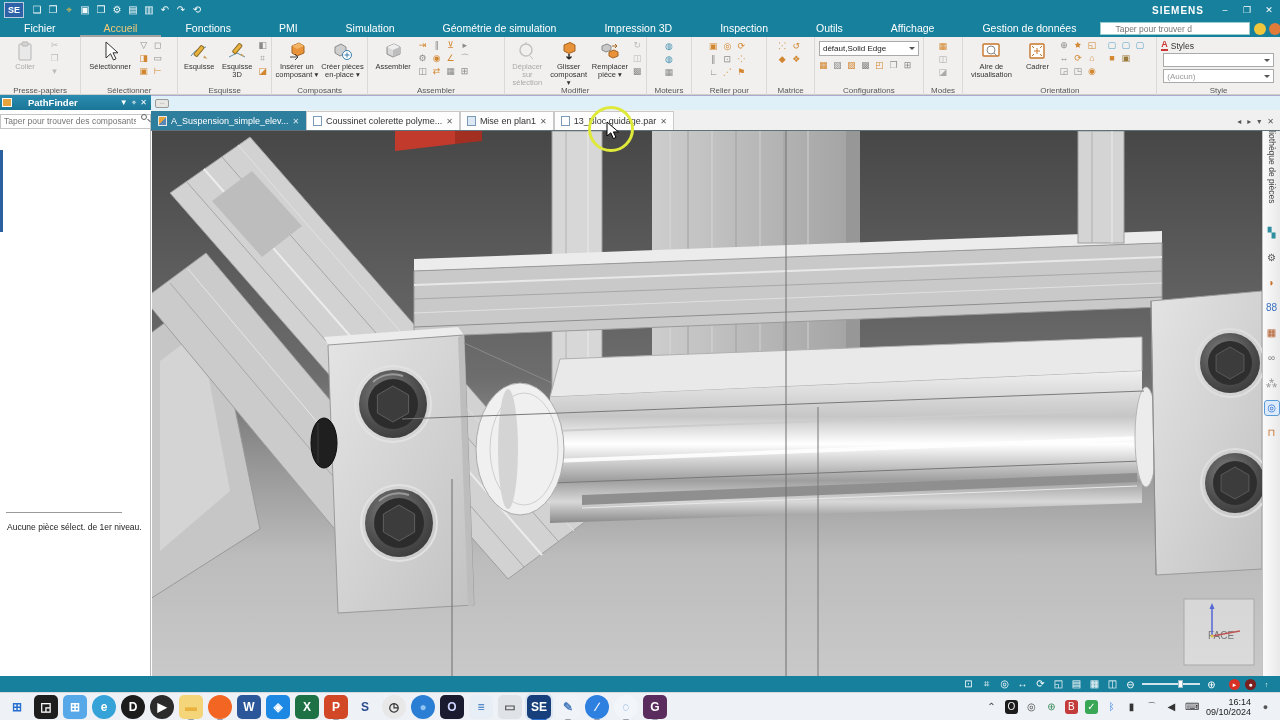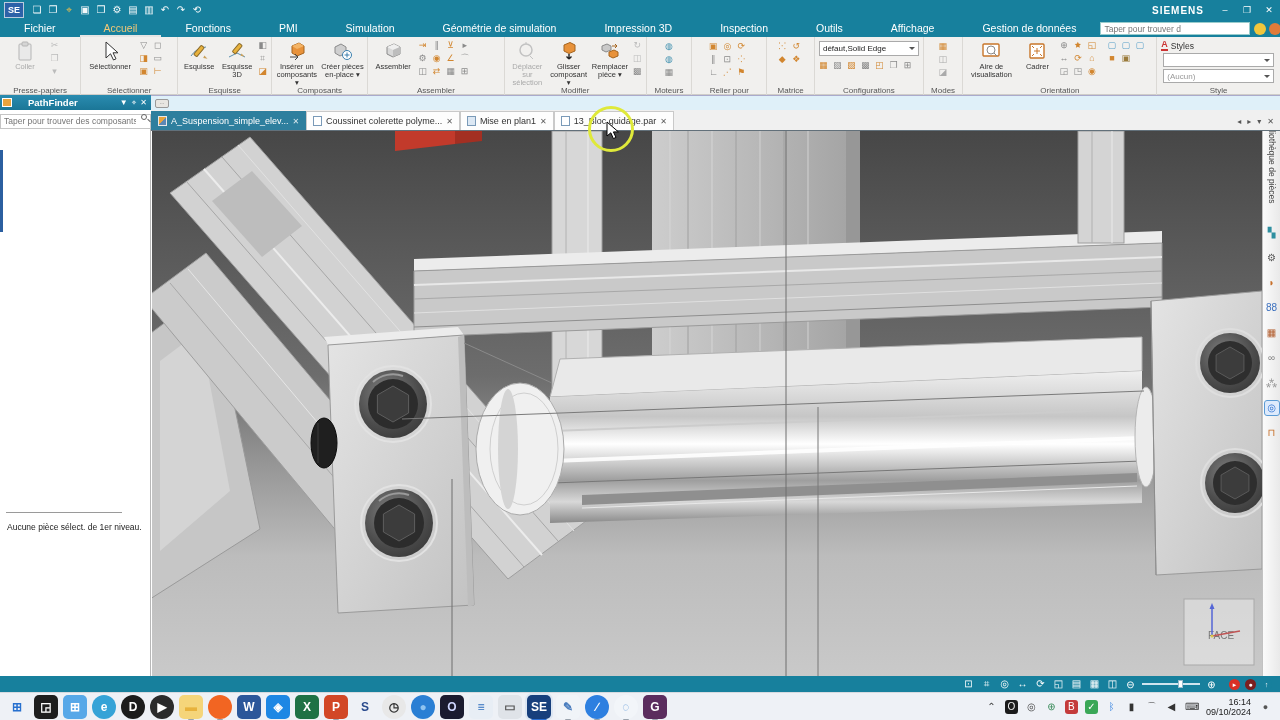--- a/index.html
+++ b/index.html
@@ -11,23 +11,23 @@
   .qat { display:flex; gap:2px; }
   .qat span { font-size:10px; width:14px; text-align:center; color:#fff; opacity:.95; }
   .win-title { position:absolute; left:0; right:0; text-align:center; font-size:10.5px; pointer-events:none; }
   .tb-right { margin-left:auto; display:flex; align-items:center; gap:2px; }
   .brand { font-size:10px; font-weight:bold; letter-spacing:1px; margin-right:8px; }
   .winbtn { width:22px; height:18px; font-size:9px; display:flex; align-items:center; justify-content:center; color:#fff; }
 
   
   .menubar { position:absolute; top:20px; left:0; width:1280px; height:17px; background:#17809d; display:flex; align-items:center; z-index:30; }
   .menutab { color:#fff; font-size:10.5px; padding:1px 24px; white-space:nowrap; }
-  .menutab.active { color:#f2c877; border-bottom:2px solid #e5e5e5; }
+  .menutab.active { color:#f2c877; border-bottom:2px solid #a3a3a3; }
   .menu-right { margin-left:auto; display:flex; align-items:center; gap:4px; padding-right:4px; }
-  .tb-search { width:150px; height:13px; background:#fff; border:1px solid #9cc; font-size:8.5px; color:#333; padding:0 3px; }
+  .tb-search { width:150px; height:13px; background:#fff; border:1px solid #9cc; font-size:8.5px; color:#333; padding:0 14px; }
   .mini-ico { width:12px; height:12px; border-radius:50%; font-size:8px; display:flex; align-items:center; justify-content:center; }
 
   
   .ribbon { position:absolute; top:37px; left:0; width:1280px; height:58px; background:#f1f0ee; border-bottom:1px solid #cfcdc9; display:flex; z-index:25; }
   .rgroup { position:relative; height:58px; border-right:1px solid #dbd9d5; padding:2px 2px 12px 2px; display:flex; align-items:flex-start; }
   .glabel { position:absolute; bottom:0; left:0; width:100%; text-align:center; font-size:8px; color:#555; }
   .bigbtn { width:46px; height:44px; display:flex; flex-direction:column; align-items:center; justify-content:flex-start; font-size:7.5px; color:#333; text-align:center; line-height:8px; }
   .bigbtn svg { width:22px; height:22px; margin:1px 0; flex:none; }
   .bigbtn.disabled { color:#aaa;text-align:center; }
   .minicol { display:flex; flex-direction:column; gap:1px; }
@@ -212,21 +212,21 @@
     <div class="glabel">Esquisse</div>
   </div>
 
   <div class="rgroup" style="width:96px">
     <div class="bigbtn">
       <svg viewBox="0 0 22 22">
           <polygon points="6,6 13,3 18,6 18,13 11,16 6,13" fill="#e8923a" stroke="#a5641e"></polygon>
           <polygon points="6,6 13,3 18,6 11,9" fill="#f4b466"></polygon>
           <path d="M4 17 h8 m0 0 l-3 -3 m3 3 l-3 3" stroke="#444" fill="none"></path>
         </svg>
-      <span>Insérer un composants ▾</span>
+      <span>Insérer un composant ▾</span>
     </div>
     <div class="bigbtn">
       <svg viewBox="0 0 22 22">
           <polygon points="4,7 10,4 15,7 15,13 9,16 4,13" fill="#cfcfcf" stroke="#8a8a8a"></polygon>
           <circle cx="16" cy="15" r="4.5" fill="#fff" stroke="#3a7fae"></circle>
           <path d="M16 12.5 v5 M13.5 15 h5" stroke="#3a7fae"></path>
         </svg>
       <span>Créer pièces en-place ▾</span>
     </div>
     <div class="glabel">Composants</div>

